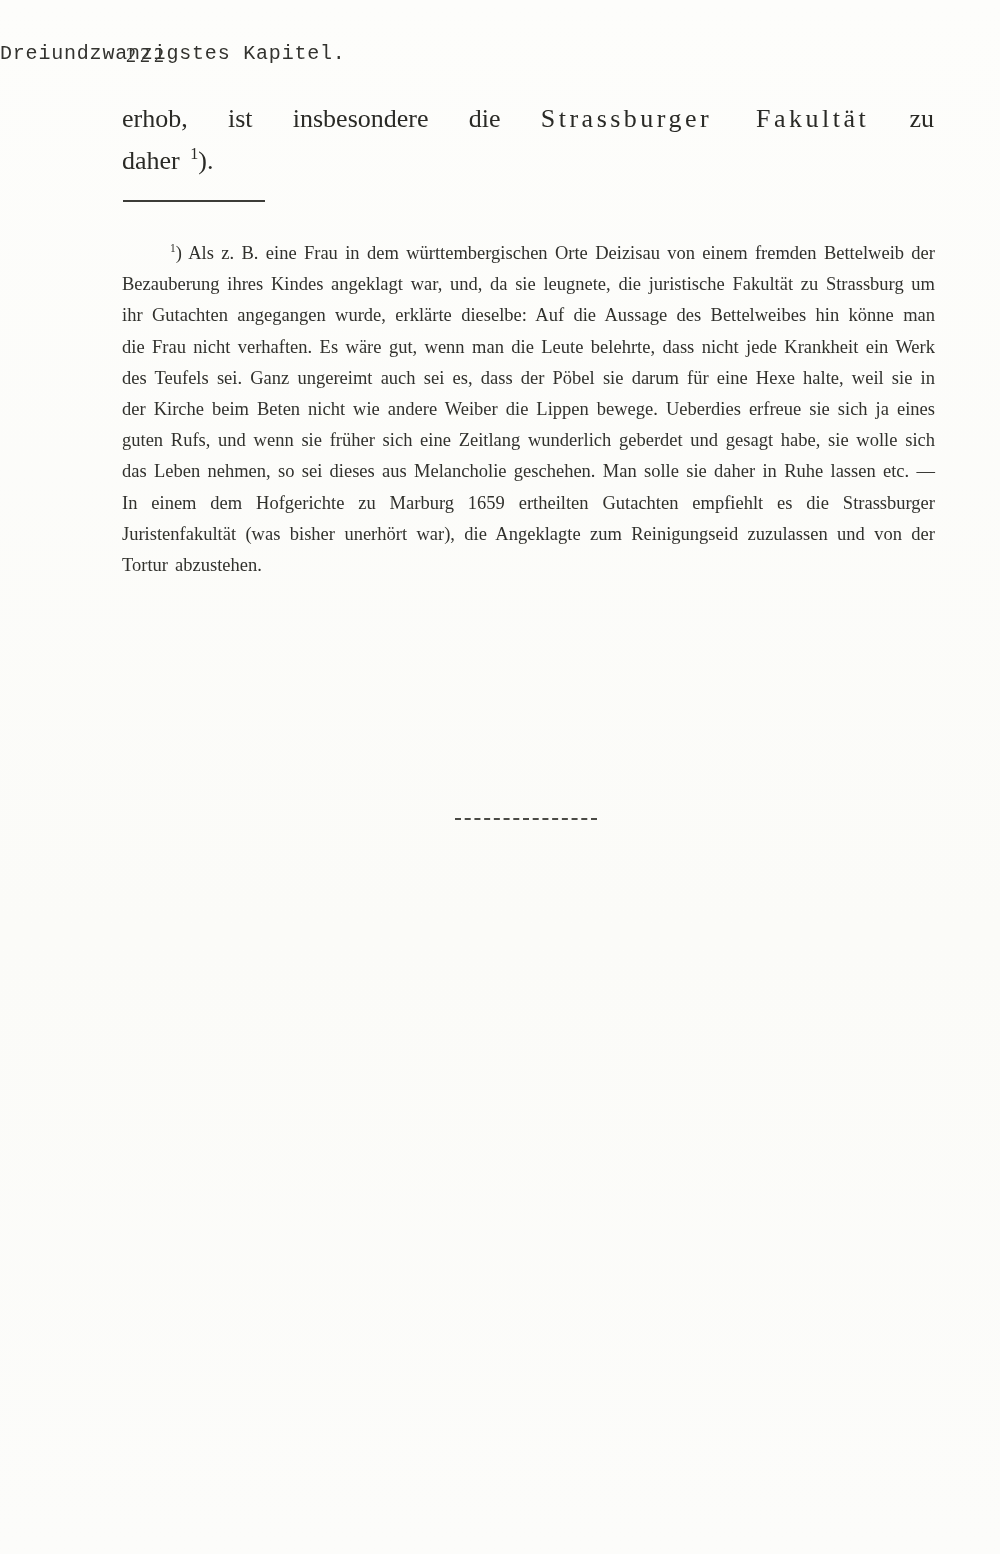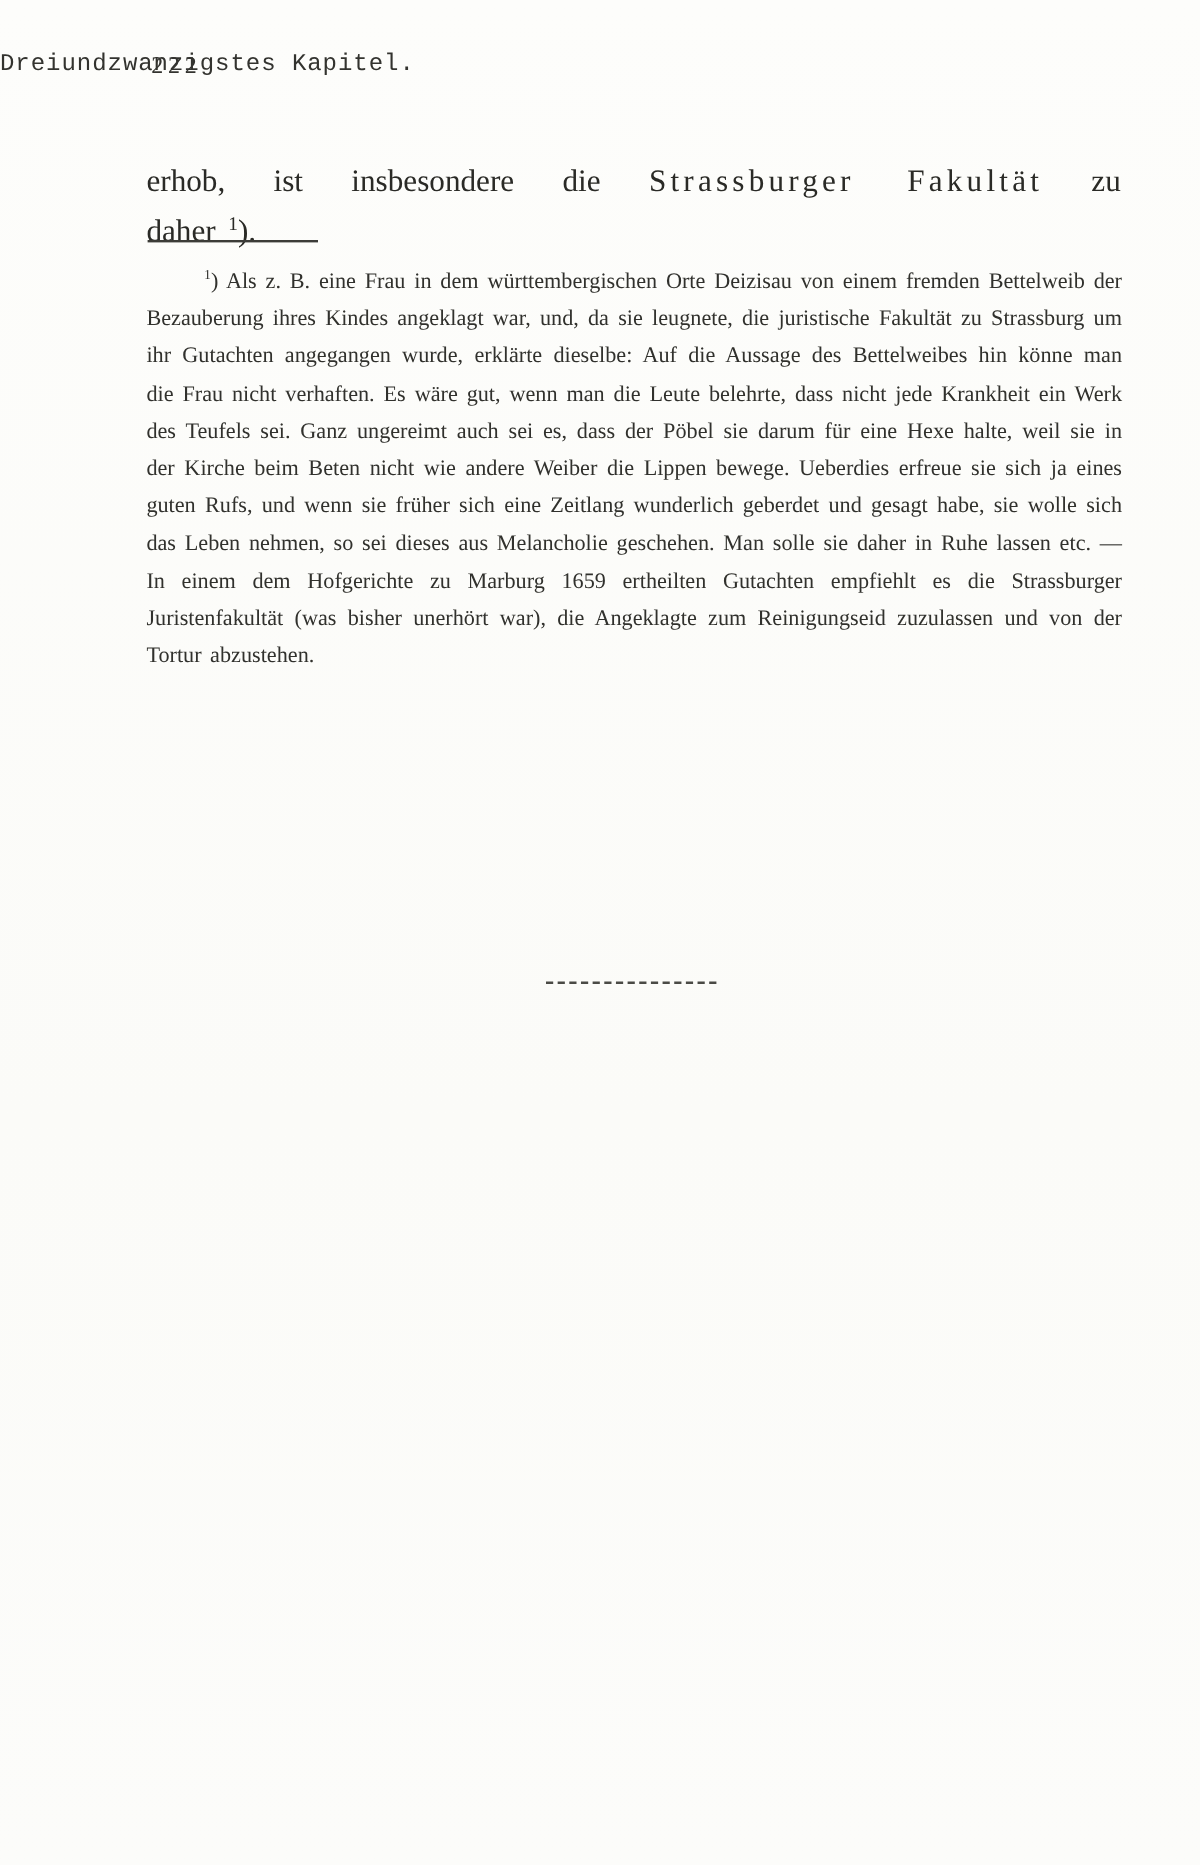--- a/index.html
+++ b/index.html
@@ -49,21 +49,20 @@
     top: 98px;
     width: 812px;
     font-size: 26px;
     line-height: 42px;
     color: #2a2a26;
   }
   .main-line-1 {
     text-align: justify;
     text-align-last: justify;
     word-spacing: 4px;
-    margin-top: 32px;
   }
   .spaced {
     letter-spacing: 3.5px;
   }
   .main-line-2 {
     text-align: left;
     word-spacing: 4px;
   }
   sup.fnref {
     font-size: 0.62em;
@@ -77,21 +76,21 @@
     left: 123px;
     top: 200px;
     width: 142px;
     border-top: 2px solid #3c3c38;
   }
 
   
   .footnote {
     position: absolute;
     left: 122px;
-    top: 220px;
+    top: 238px;
     width: 813px;
     font-size: 18.5px;
     line-height: 31.2px;
     text-align: justify;
     text-indent: 48px;
     word-spacing: 2.5px;
     color: #31312d;
   }
 
   

